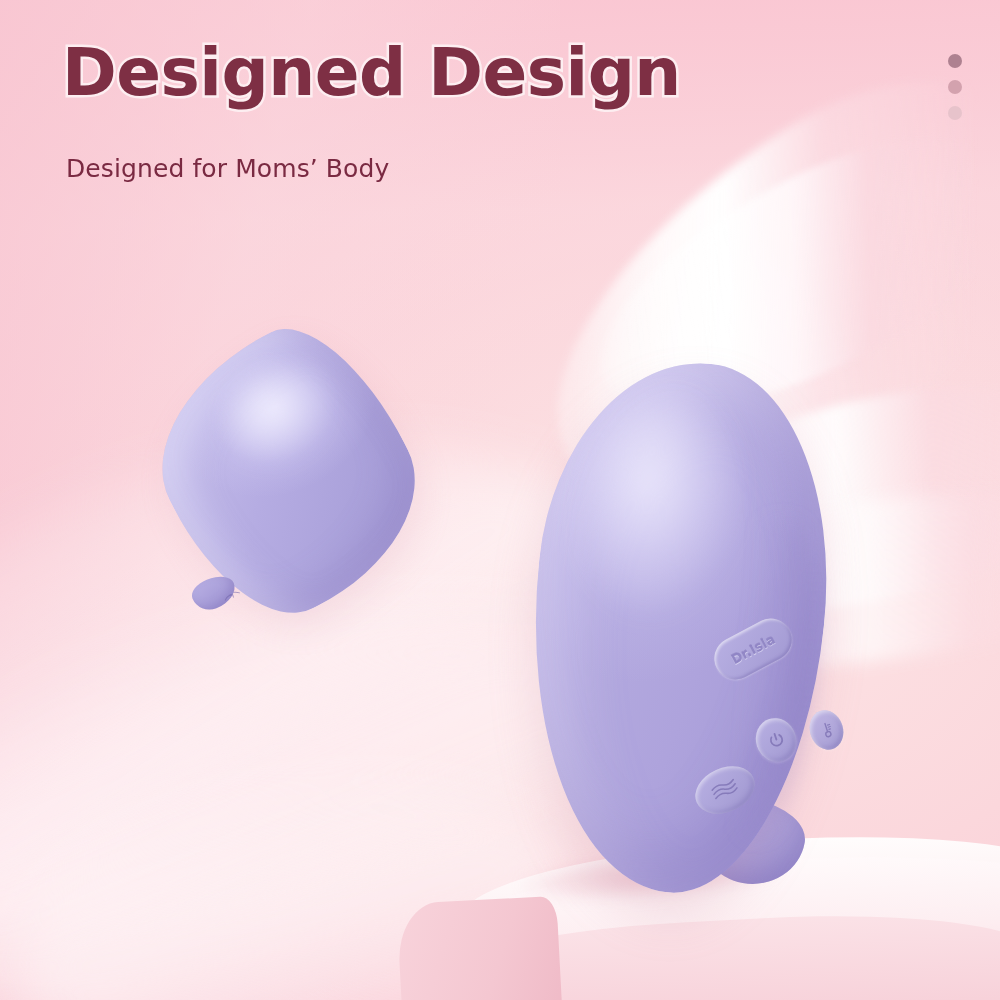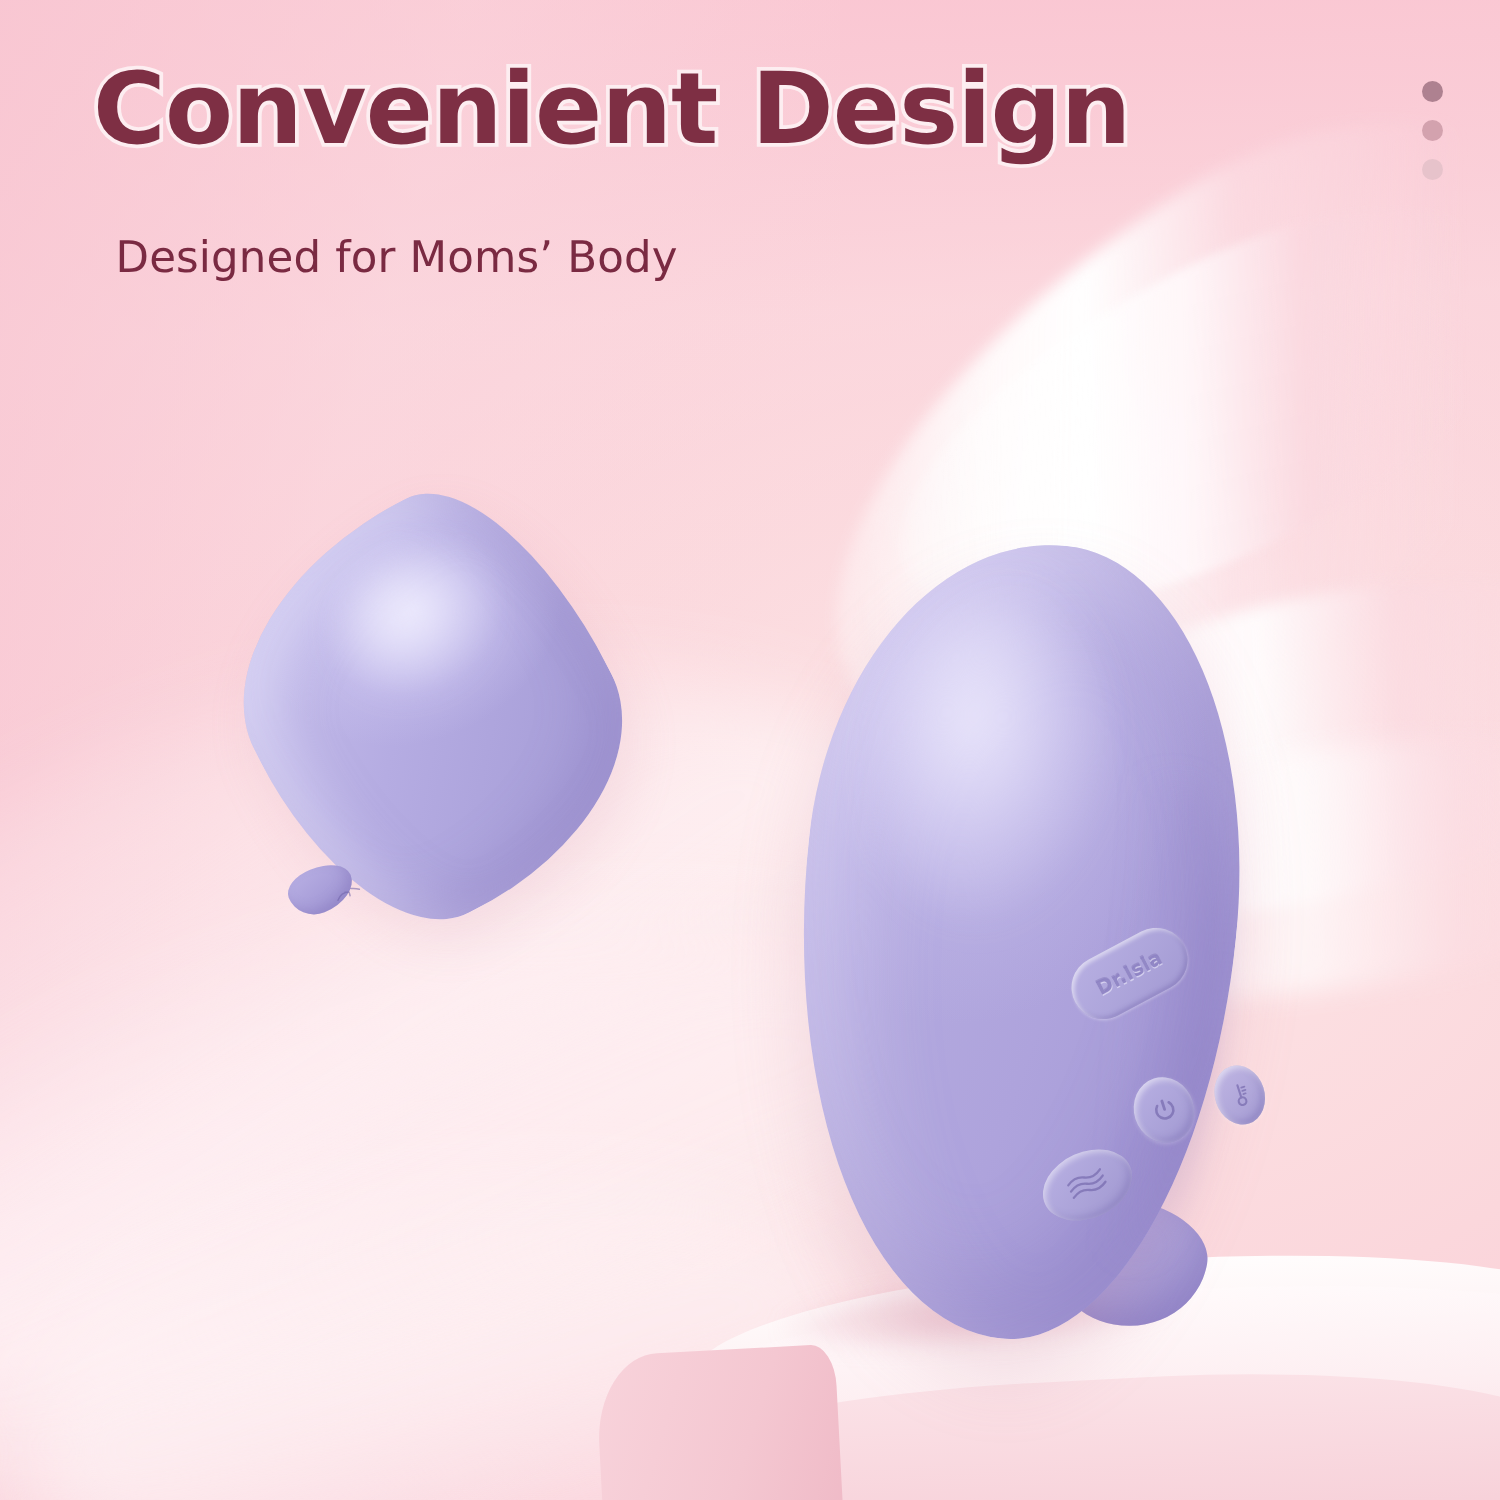--- a/index.html
+++ b/index.html
@@ -337,26 +337,25 @@
     letter-spacing: -0.5px;
     color: #7e2f44;
     -webkit-text-stroke: 5px #fdeef1;
     paint-order: stroke fill;
     white-space: nowrap;
   }
   .subhead {
     position: absolute;
     left: 66px; top: 150px;
     font-family: "DejaVu Sans", sans-serif;
-    font-size: 29px;
+    font-size: 25px;
     font-weight: 500;
     line-height: 1.48;
     color: #7a2a42;
     letter-spacing: 0.1px;
-    margin-left: 11px;
   }
   .subhead .line { display: block; }
 
   
   .dots {
     position: absolute;
     left: 948px; top: 54px;
     display: flex;
     flex-direction: column;
     gap: 12px;
@@ -425,21 +424,21 @@
   </div>
 
   <div class="btn-wave">
     <svg class="glyph" width="30" height="20" viewBox="0 0 32 22">
       <path d="M3 5.5 Q10 1.5 16 5 T29 4.2" fill="none" stroke="#6f62a8" stroke-width="1.7" stroke-linecap="round"></path>
       <path d="M3 10.5 Q10 6.5 16 10 T29 9.2" fill="none" stroke="#6f62a8" stroke-width="1.7" stroke-linecap="round"></path>
       <path d="M3 15.5 Q10 11.5 16 15 T29 14.2" fill="none" stroke="#6f62a8" stroke-width="1.7" stroke-linecap="round"></path>
     </svg>
   </div>
 
-  <div class="headline">Convenient Design</div>
+  <div class="headline">Designed Design</div>
 
   <div class="subhead">
     <span class="line">Designed for Moms’ Body</span>
   </div>
 
   <div class="dots">
     <div class="dot dot-1"></div>
     <div class="dot dot-2"></div>
     <div class="dot dot-3"></div>
   </div>

